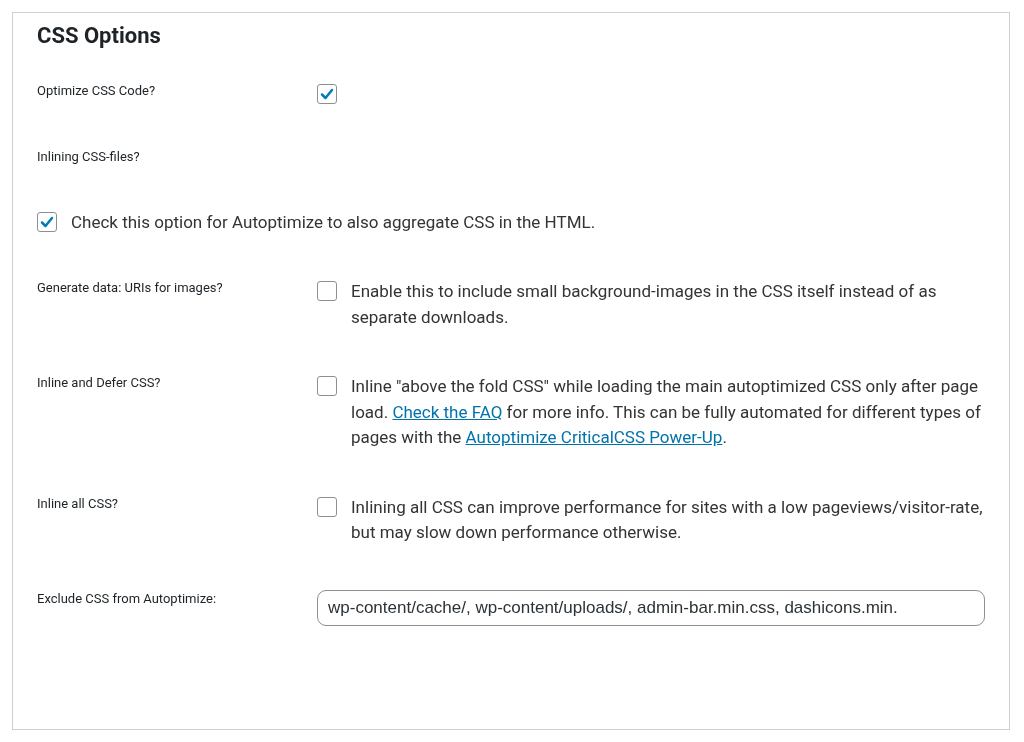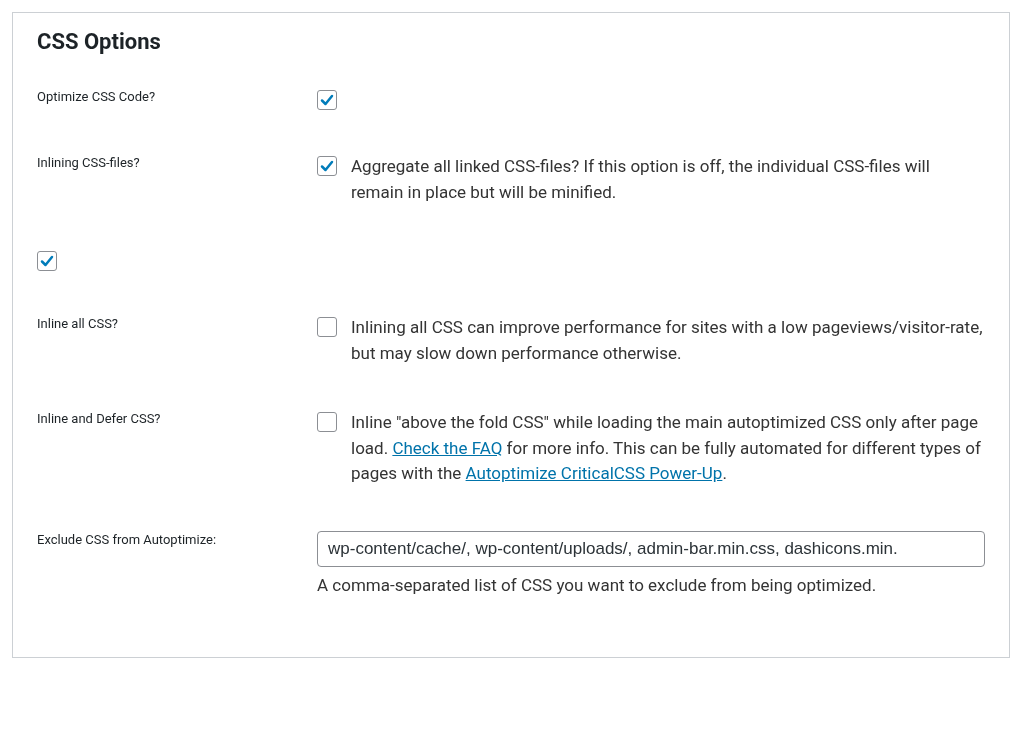--- a/index.html
+++ b/index.html
@@ -8,23 +8,23 @@
     padding: 0;
   }
   body {
     font-family: -apple-system, BlinkMacSystemFont, "Segoe UI", Roboto, Helvetica, Arial, sans-serif;
     background: #fff;
     padding: 12px;
   }
   .panel {
     border: 1px solid #ccd0d4;
     background: #fff;
-    padding: 16px 24px 24px 24px;
+    padding: 10px 24px 24px 24px;
     width: 998px;
-    height: 646px;
+    height: 718px;
   }
   .panel h2 {
     font-size: 22px;
     font-weight: 700;
     color: #1d2327;
     margin-bottom: 34px;
   }
   .form-row {
     display: flex;
     align-items: flex-start;
@@ -87,21 +87,21 @@
   .text-input-wrap {
     flex: 1;
     display: flex;
     flex-direction: column;
   }
   .text-input {
     width: 100%;
     font-size: 17px;
     padding: 6px 10px;
     border: 1px solid #8c8f94;
-    border-radius: 4px;
+    border-radius: 9px;
     color: #2c3338;
     background: #fff;
     line-height: 1.4;
     height: 36px;
   }
   .help-text {
     font-size: 17px;
     color: #343434;
     margin-top: 6px;
     line-height: 1.5;
@@ -119,64 +119,65 @@
       <span class="checkbox checked">
         <svg viewBox="0 0 16 16">
             <path d="M3 8.5 L6.5 12 L13 4"></path>
           </svg>
       </span>
     </div>
   </div>
 
   <div class="form-row">
     <div class="form-label">Inlining CSS-files?</div>
-    <div class="form-control">
-      <span class="checkbox checked">
-        <svg viewBox="0 0 16 16">
-            <path d="M3 8.5 L6.5 12 L13 4"></path>
-          </svg>
-      </span>
-      <span class="desc">Aggregate all linked CSS-files? If this option is off, the individual CSS-files will remain in place but will be minified.</span>
-    </div>
   </div>
 
   <div class="form-row">
     <div class="form-control">
       <span class="checkbox checked">
         <svg viewBox="0 0 16 16">
             <path d="M3 8.5 L6.5 12 L13 4"></path>
           </svg>
       </span>
+      <span class="desc">Check this option for Autoptimize to also aggregate CSS in the HTML.</span>
     </div>
   </div>
 
-
   <div class="form-row">
-    <div class="form-label">Inline all CSS?</div>
+    <div class="form-label">Generate data: URIs for images?</div>
     <div class="form-control">
       <span class="checkbox">
         
       </span>
-      <span class="desc">Inlining all CSS can improve performance for sites with a low pageviews/visitor-rate, but may slow down performance otherwise.</span>
+      <span class="desc">Enable this to include small background-images in the CSS itself instead of as separate downloads.</span>
     </div>
   </div>
 
   <div class="form-row">
     <div class="form-label">Inline and Defer CSS?</div>
     <div class="form-control">
       <span class="checkbox">
         
       </span>
       <span class="desc">
         <span>Inline "above the fold CSS" while loading the main autoptimized CSS only after page load. </span><a href="#">Check the FAQ</a><span> for more info. This can be fully automated for different types of pages with the </span><a href="#">Autoptimize CriticalCSS Power-Up</a><span>.</span>
       </span>
     </div>
   </div>
 
+  <div class="form-row">
+    <div class="form-label">Inline all CSS?</div>
+    <div class="form-control">
+      <span class="checkbox">
+        
+      </span>
+      <span class="desc">Inlining all CSS can improve performance for sites with a low pageviews/visitor-rate, but may slow down performance otherwise.</span>
+    </div>
+  </div>
+
   <div class="form-row" style="margin-bottom:0;">
     <div class="form-label">Exclude CSS from Autoptimize:</div>
     <div class="text-input-wrap">
       <input type="text" class="text-input" value="wp-content/cache/, wp-content/uploads/, admin-bar.min.css, dashicons.min." style="">
-      <div class="help-text">A comma-separated list of CSS you want to exclude from being optimized.</div>
     </div>
   </div>
 
 </div>
 
 </body></html>

